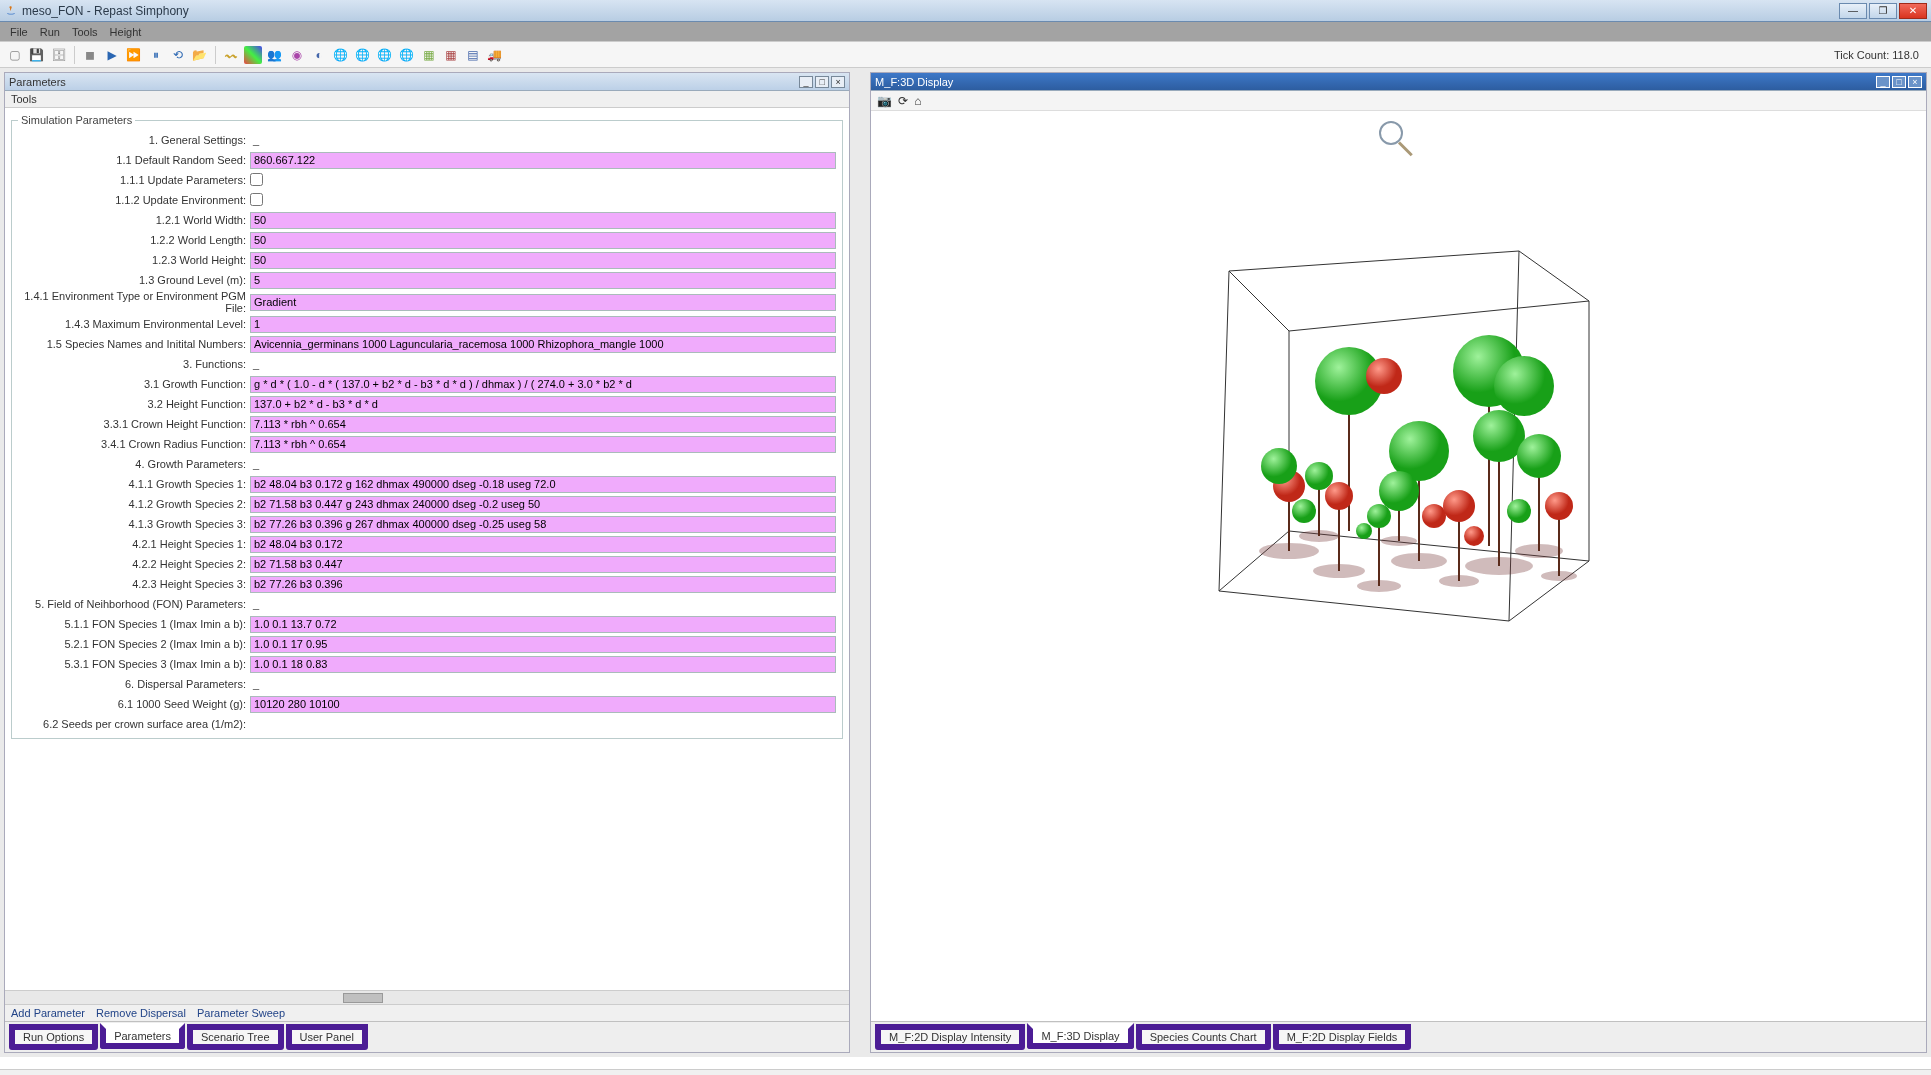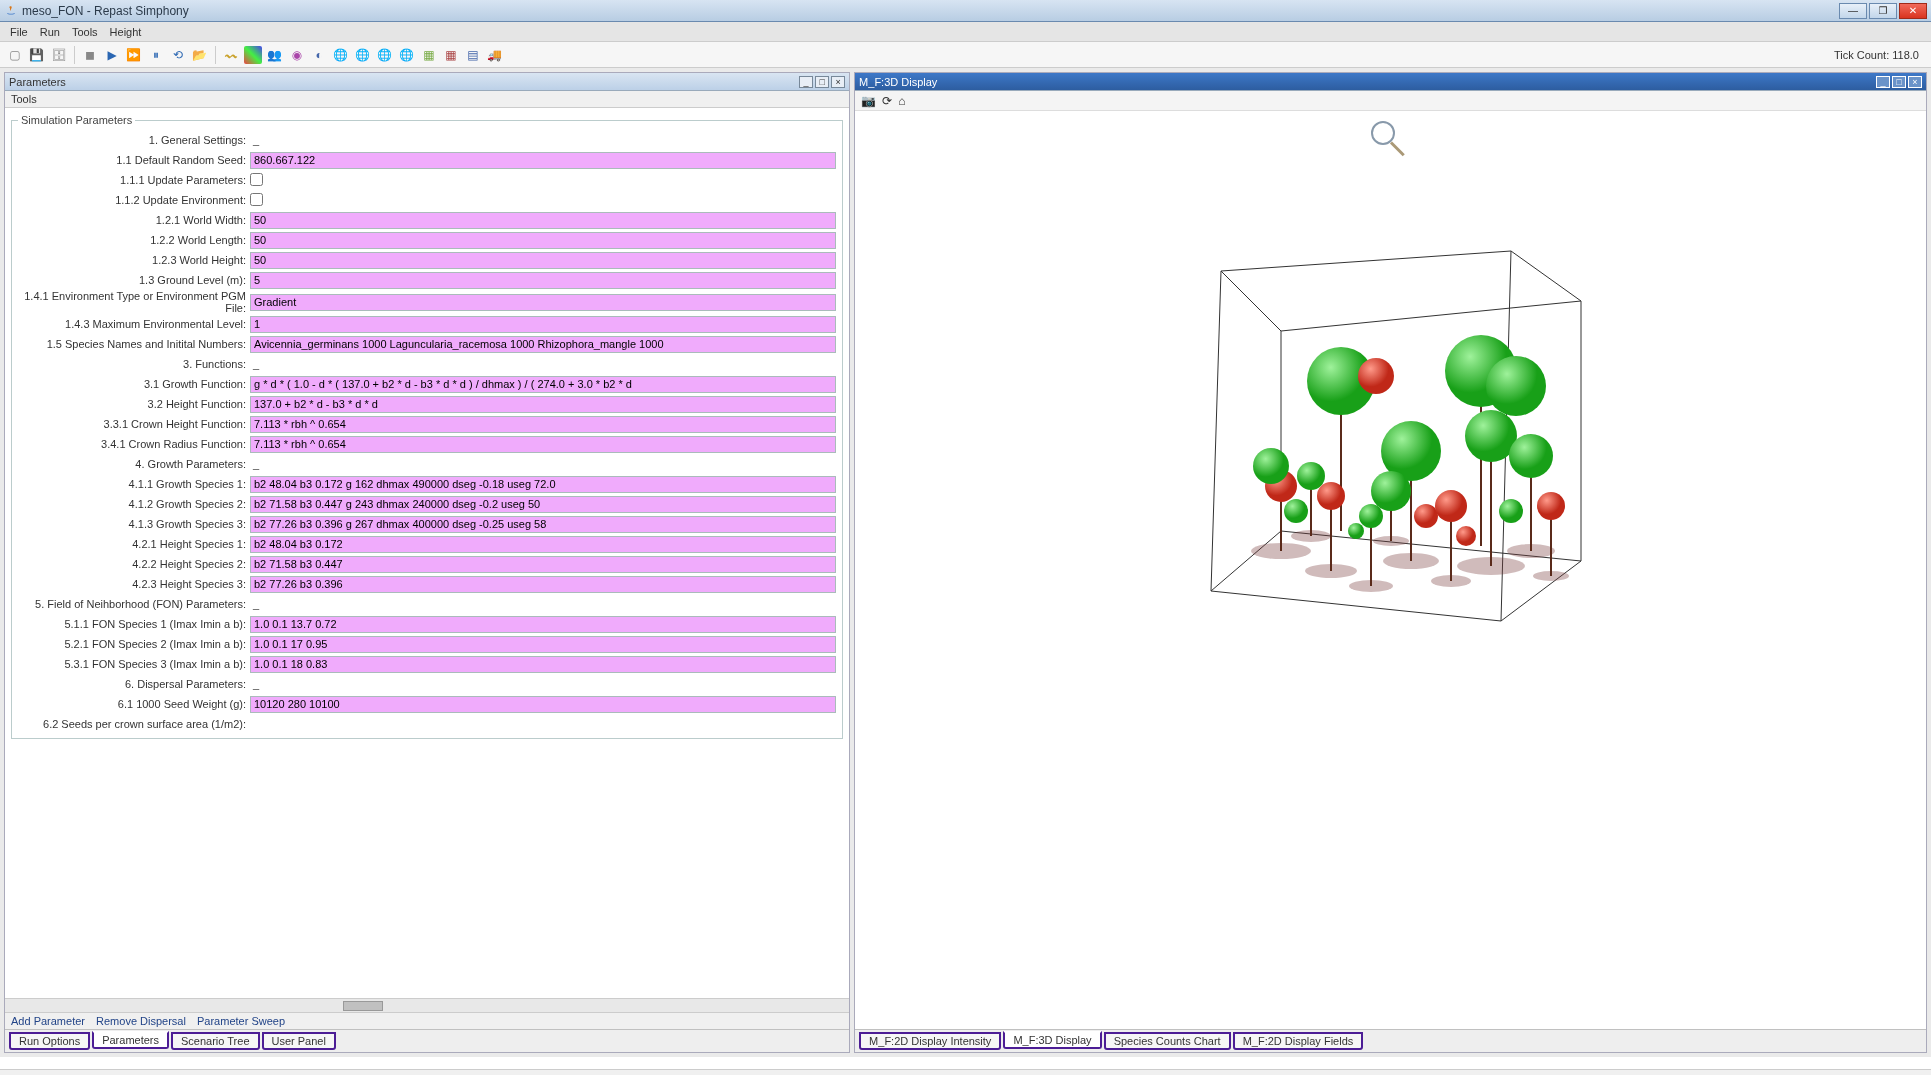--- a/index.html
+++ b/index.html
@@ -5,29 +5,29 @@
 * { box-sizing: border-box; margin: 0; padding: 0; font-family: "Segoe UI", Tahoma, sans-serif; }
 body { background: #fff; font-size: 11px; color: #333; overflow: hidden; }
 
 .titlebar { height: 22px; background: linear-gradient(#d7e4f2, #b8cde3); border-bottom: 1px solid #6a8aaf; display: flex; align-items: center; padding: 0 4px; }
 .titlebar .icon { width: 14px; height: 14px; margin-right: 4px; display:inline-flex; align-items:center; justify-content:center; }
 .titlebar .title { flex: 1; font-size: 12px; color: #2b3a4a; }
 .winbtns { display: flex; gap: 2px; }
 .winbtn { width: 28px; height: 16px; border: 1px solid #6a8aaf; background: linear-gradient(#e8f0f9,#c2d6ea); display:flex; align-items:center; justify-content:center; font-size:10px; cursor:pointer; }
 .winbtn.close { background: linear-gradient(#f16a5b,#d9341f); color:#fff; border-color:#a02a19; }
 
-.menubar { height: 20px; background: #e5e5e5; border-bottom: 1px solid #ccc; display: flex; align-items: center; padding: 0 4px; gap: 0; }
+.menubar { height: 20px; background: #a3a3a3; border-bottom: 1px solid #ccc; display: flex; align-items: center; padding: 0 4px; gap: 0; }
 .menubar .mitem { padding: 2px 6px; cursor:pointer; }
 
 .toolbar { height: 26px; background: #f6f6f6; border-bottom: 1px solid #ccc; display:flex; align-items:center; padding:0 6px; gap:4px; }
 .tb-btn { width: 18px; height: 18px; border-radius:3px; display:inline-flex; align-items:center; justify-content:center; font-size:12px; cursor:pointer; }
 .tb-sep { width:1px; height:18px; background:#ccc; margin:0 2px; }
 .tb-status { margin-left:auto; font-size:11px; color:#333; padding-right:6px; }
 
-.content { display:flex; height: calc(100vh - 22px - 20px - 26px - 18px); padding:4px; gap:4px; background:#eaeaea; }
+.content { display:flex; height: calc(100vh - 22px - 20px - 26px - 18px); padding:4px; gap:20px; background:#eaeaea; }
 
 .panel { display:flex; flex-direction:column; background:#f4f4f4; border:1px solid #aab; }
 .panel-left { width: 44%; }
 .panel-right { flex:1; }
 
 .panel-title { height:18px; background: linear-gradient(#d9e5f2,#bcd0e7); border-bottom:1px solid #9ab; display:flex; align-items:center; padding:0 4px; font-size:11px; }
 .panel-title.active { background: linear-gradient(#3d78c8,#2d5da0); color:#fff; }
 .panel-title .spacer { flex:1; }
 .pbtn { width:14px; height:12px; margin-left:2px; border:1px solid #789; background:#e8eef6; font-size:9px; display:inline-flex; align-items:center; justify-content:center; cursor:pointer; }
 .panel-title.active .pbtn { border-color:#fff; background:#6a93c9; color:#fff; }
@@ -44,21 +44,21 @@
 .prow .pval input[type=checkbox] { }
 .prow .pval .plain { font-size:11px; color:#444; padding-left:3px; }
 
 .scroll-h { height:14px; background:#e8e8e8; border-top:1px solid #ccc; display:flex; align-items:center; }
 .scroll-h .thumb { width:40px; height:10px; background:#c0c0c0; border:1px solid #999; margin-left:40%; }
 
 .links-row { padding:2px 6px; background:#f0f0f0; border-top:1px solid #ccc; font-size:11px; color:#224488; }
 .links-row span { margin-right:8px; cursor:pointer; }
 
 .tabs-row { display:flex; background:#eee; border-top:1px solid #c0c0c0; padding:2px 4px; gap:2px; }
-.tab { border:2px solid #4c1d95; background:#f6f6f6; padding:1px 8px; font-size:11px; cursor:pointer; border-radius:0 0 3px 3px; }
+.tab { border:6px solid #4c1d95; background:#f6f6f6; padding:1px 8px; font-size:11px; cursor:pointer; border-radius:0 0 3px 3px; }
 .tab.active { background:#fff; border-top-color:#fff; position:relative; top:-1px; }
 
 .view3d { flex:1; background:#fff; position:relative; overflow:hidden; }
 .view3d-toolbar { height:20px; border-bottom:1px solid #ddd; display:flex; align-items:center; padding:0 6px; gap:6px; font-size:12px; }
 .magnifier { position:absolute; top:10px; left:50%; width:40px; height:40px; transform:translateX(-50%); }
 .mag-circle { width:24px; height:24px; border:2px solid #8899aa; border-radius:50%; }
 .mag-handle { position:absolute; top:20px; left:20px; width:18px; height:3px; background:#aa9977; transform:rotate(45deg); transform-origin:left center; }
 
 .cube { position:absolute; top:80px; left:50%; transform:translateX(-50%); width:420px; height:440px; }
 .cube svg { width:100%; height:100%; }

